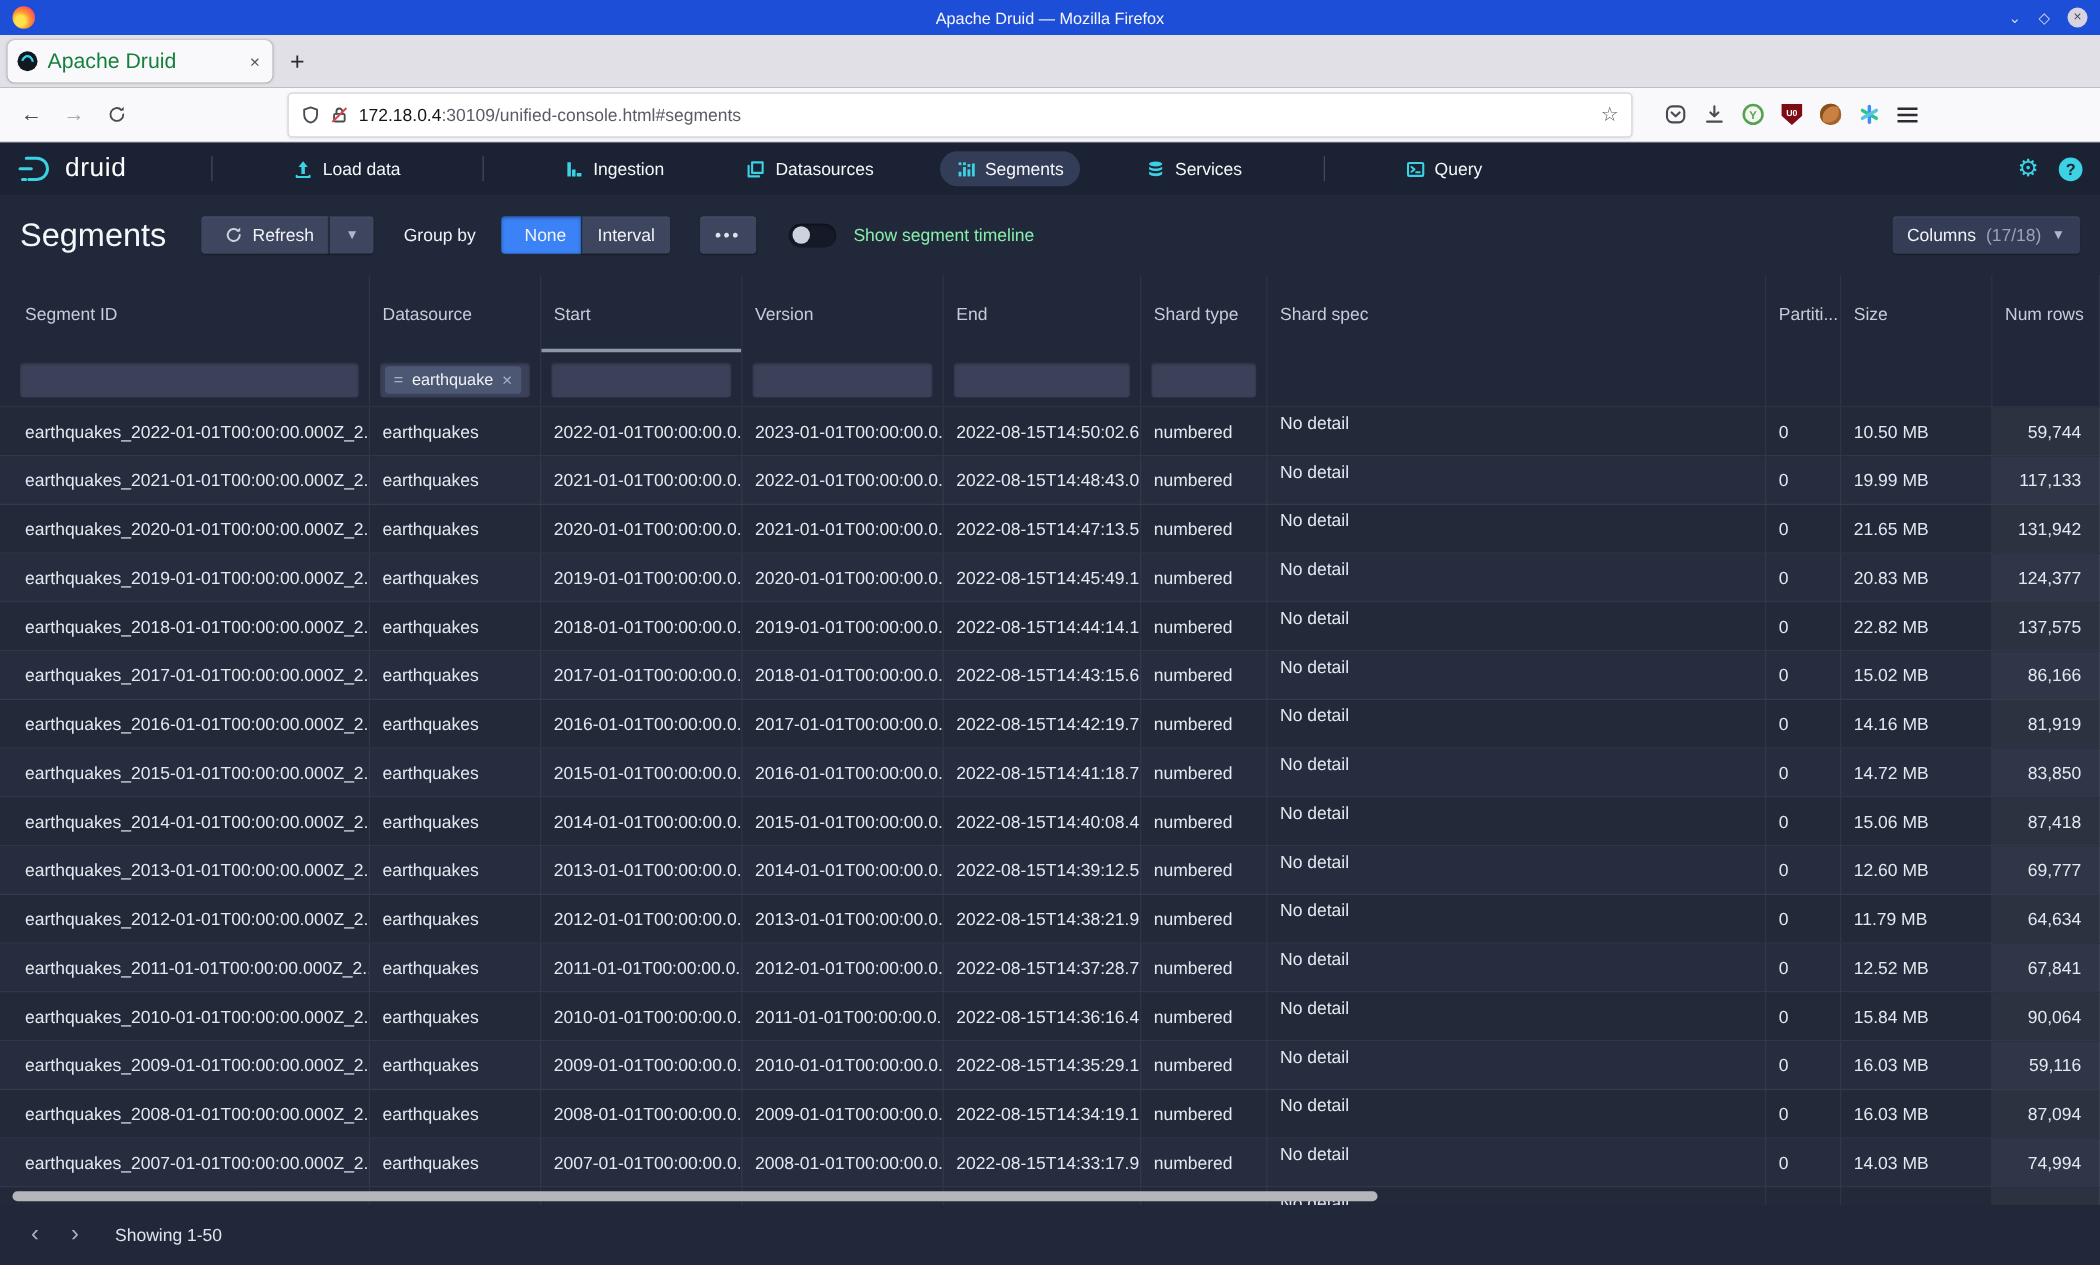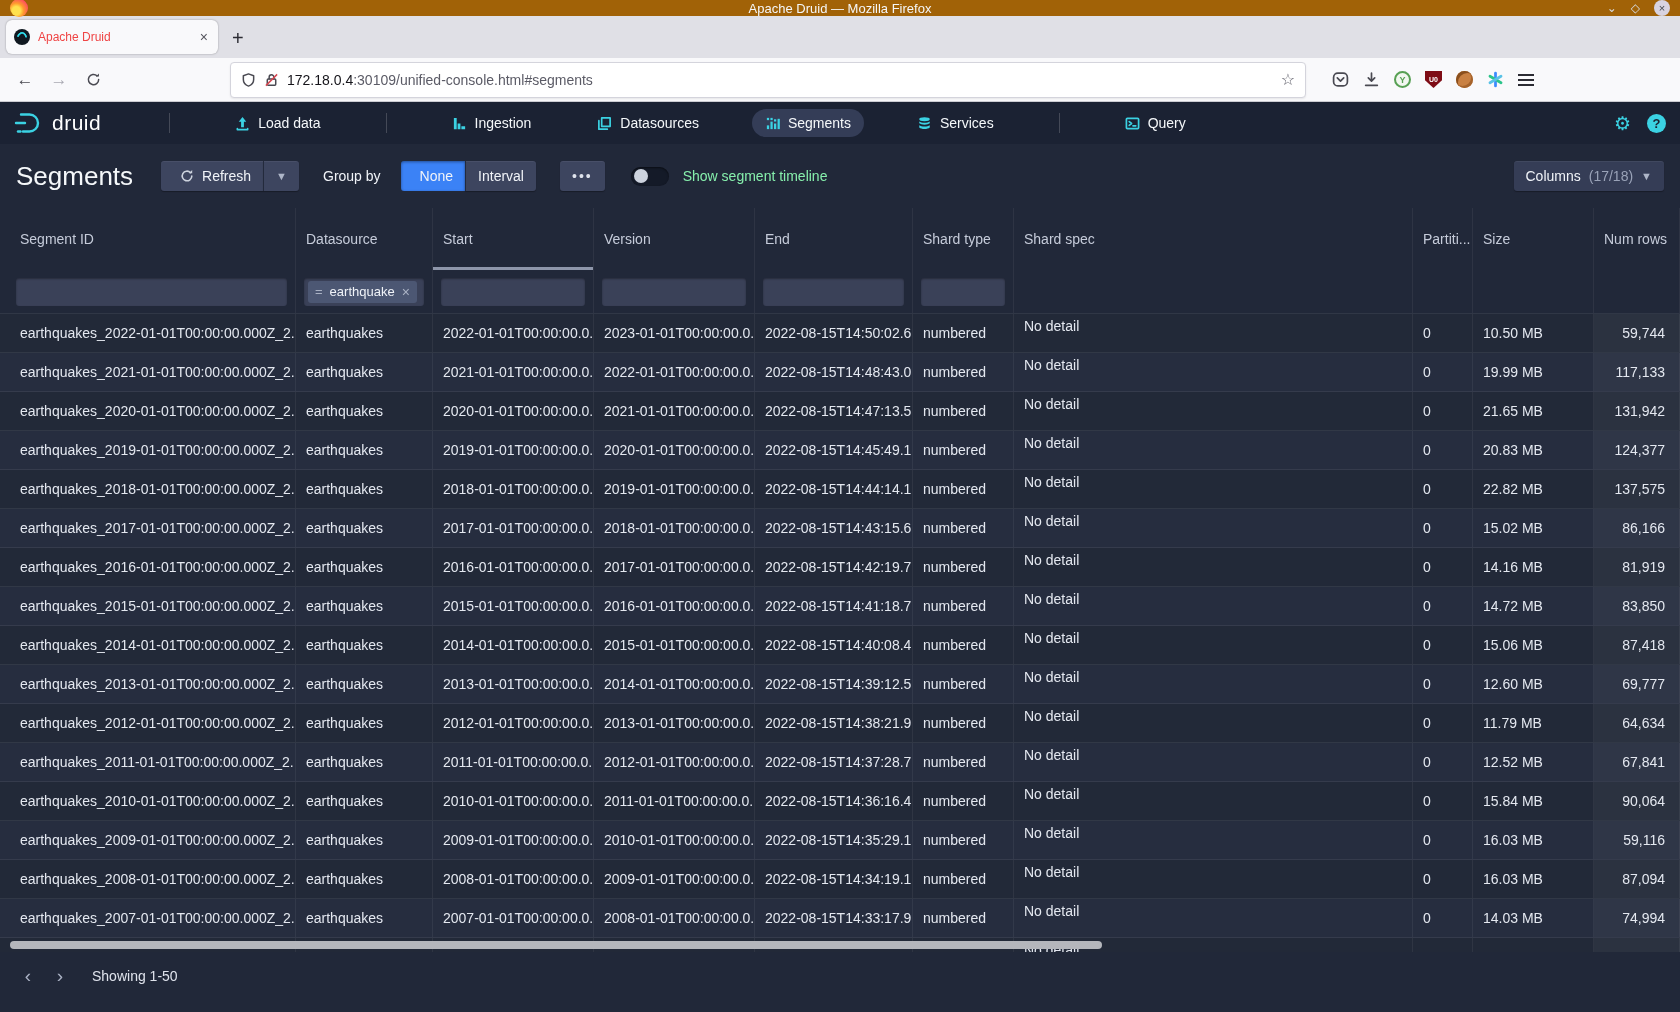--- a/index.html
+++ b/index.html
@@ -1,30 +1,30 @@
 <!DOCTYPE html>
 <html><head>
 <meta charset="utf-8">
 <style>
   * { margin:0; padding:0; box-sizing:border-box; }
   html,body { width:1680px; height:1012px; overflow:hidden; }
   body { font-family:"Liberation Sans", sans-serif; background:#212839; }
 
   
-  .titlebar { height:16px; background:#a16207; display:flex; align-items:center; padding:0 10px; position:relative; }
+  .titlebar { height:28px; background:#1d4ed8; display:flex; align-items:center; padding:0 10px; position:relative; }
   .ff-logo { width:18px; height:18px; border-radius:50%; background:radial-gradient(circle at 35% 65%, #ffe14d 0 25%, #ff9a2e 45%, #ff4f5e 75%, #b5007f 100%); }
   .win-title { position:absolute; left:0; right:0; text-align:center; color:#f5f6f7; font-size:13px; pointer-events:none; }
   .win-controls { margin-left:auto; display:flex; align-items:center; gap:14px; color:#d7dadf; font-size:12px; z-index:2; }
   .win-controls .circle-x { width:16px; height:16px; border-radius:50%; background:#d8d3e0; color:#43494f; display:flex; align-items:center; justify-content:center; font-size:11px; }
 
   .tabbar { height:42px; background:#e0e0e6; display:flex; align-items:flex-end; padding:0 6px; }
   .tab { width:212px; height:34px; margin-bottom:4px; background:#f9f9fb; border-radius:6px; box-shadow:0 0 2px rgba(0,0,0,.35); display:flex; align-items:center; padding:0 8px; gap:8px; }
   .favicon { width:16px; height:16px; border-radius:50%; background:#101820; position:relative; flex:none; }
   .favicon::after { content:""; position:absolute; inset:3px; border:2px solid #2fd8e8; border-radius:50%; border-left-color:transparent; border-bottom-color:transparent; transform:rotate(-40deg); }
-  .tab-label { font-size:12px; color:#ef4444; flex:1; white-space:nowrap; overflow:hidden; }
+  .tab-label { font-size:17px; color:#15803d; flex:1; white-space:nowrap; overflow:hidden; }
   .tab-close { color:#55555e; font-size:14px; padding:0 2px; }
   .newtab-btn { color:#2b2b33; font-size:20px; font-weight:300; margin:0 0 8px 14px; }
 
   .toolbar { height:44px; background:#f9f9fb; border-bottom:1px solid #ccccd2; display:flex; align-items:center; padding:0 10px; gap:4px; }
   .navbtn { width:30px; height:30px; display:flex; align-items:center; justify-content:center; color:#4a4a52; font-size:17px; }
   .navbtn.dim { color:#a9a9b2; }
   .urlbar { margin-left:118px; width:1076px; height:36px; background:#ffffff; border:1px solid #d4d4dc; border-radius:4px; display:flex; align-items:center; padding:0 10px; gap:8px; box-shadow:0 1px 2px rgba(0,0,0,.08); }
   .url-text { flex:1; font-size:14px; color:#5b5b66; white-space:nowrap; overflow:hidden; }
   .url-text b { color:#15141a; font-weight:400; }
   .url-star { color:#5b5b66; font-size:16px; }

